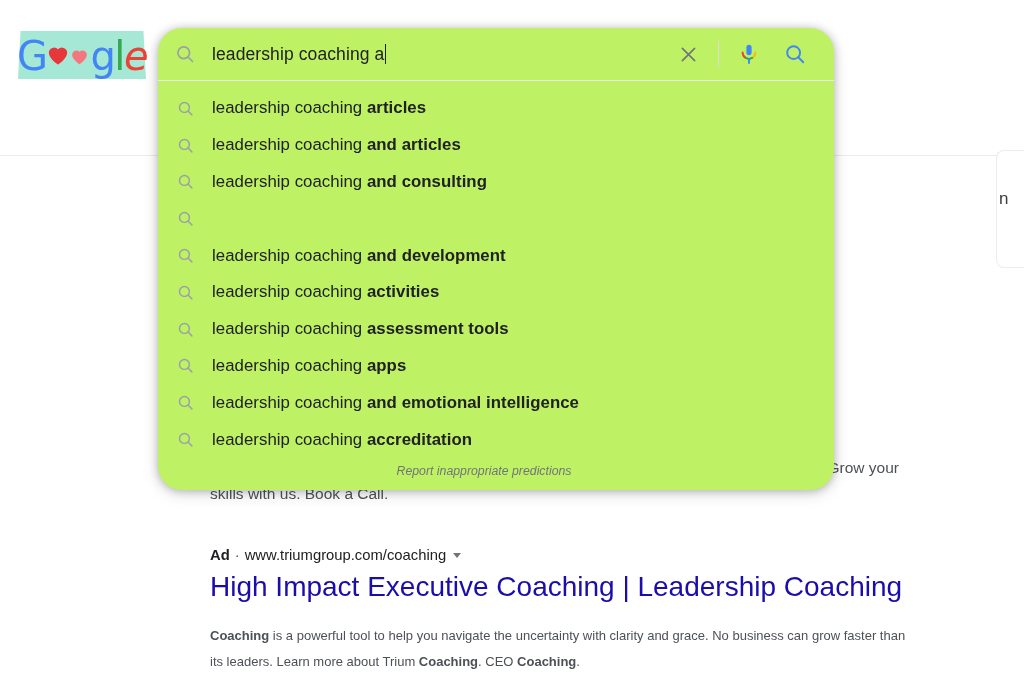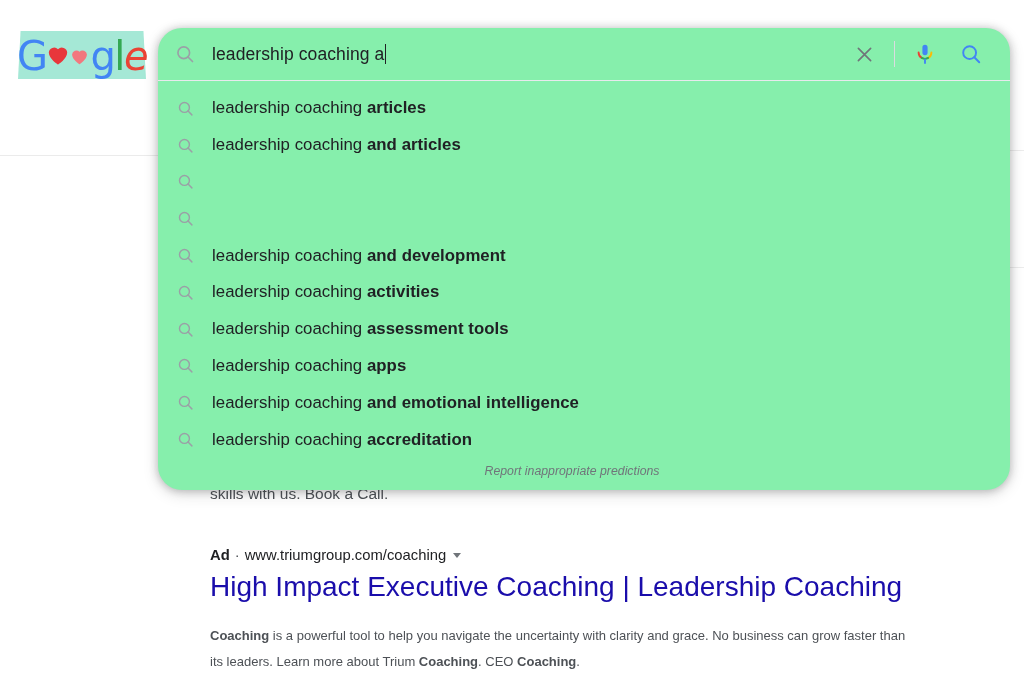--- a/index.html
+++ b/index.html
@@ -75,22 +75,22 @@
   }
   .heart-small {
     width: 21px; height: 21px;
     margin: 0 0px 0px -2px;
   }
 
   
   .search-panel {
     position: absolute;
     left: 158px; top: 28px;
-    width: 852px;
-    background: #86efac;
+    width: 676px;
+    background: #bef264;
     border-radius: 24px;
     box-shadow: 0 1px 8px rgba(32,33,36,.28), 0 4px 16px rgba(32,33,36,.14);
     z-index: 40;
     overflow: hidden;
   }
 
   .search-row {
     position: relative;
     height: 52px;
     display: flex;
@@ -373,20 +373,21 @@
         <span class="sugg-text"><span>leadership coaching </span><span class="comp">and articles</span></span>
       </div>
 
       <div class="sugg">
         <span class="sugg-icon">
             <svg width="17" height="17" viewBox="0 0 24 24">
               <path fill="none" stroke="#9aa0a6" stroke-width="2" d="M10.5 3.5a7 7 0 1 0 0 14 7 7 0 0 0 0-14z"></path>
               <path stroke="#9aa0a6" stroke-width="2" stroke-linecap="round" d="M15.6 15.6 21 21"></path>
             </svg>
           </span>
+        <span class="sugg-text"><span>leadership coaching </span><span class="comp">and consulting</span></span>
       </div>
 
       <div class="sugg">
         <span class="sugg-icon">
             <svg width="17" height="17" viewBox="0 0 24 24">
               <path fill="none" stroke="#9aa0a6" stroke-width="2" d="M10.5 3.5a7 7 0 1 0 0 14 7 7 0 0 0 0-14z"></path>
               <path stroke="#9aa0a6" stroke-width="2" stroke-linecap="round" d="M15.6 15.6 21 21"></path>
             </svg>
           </span>
       </div>

